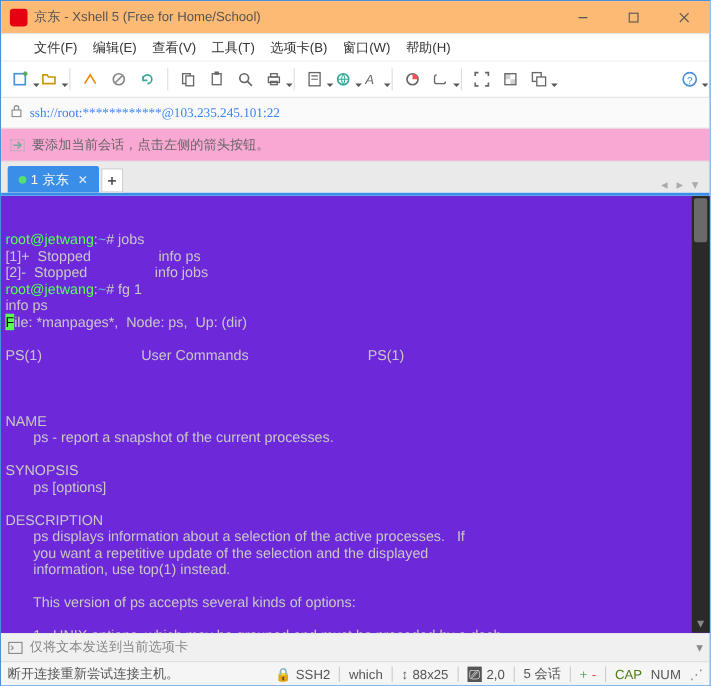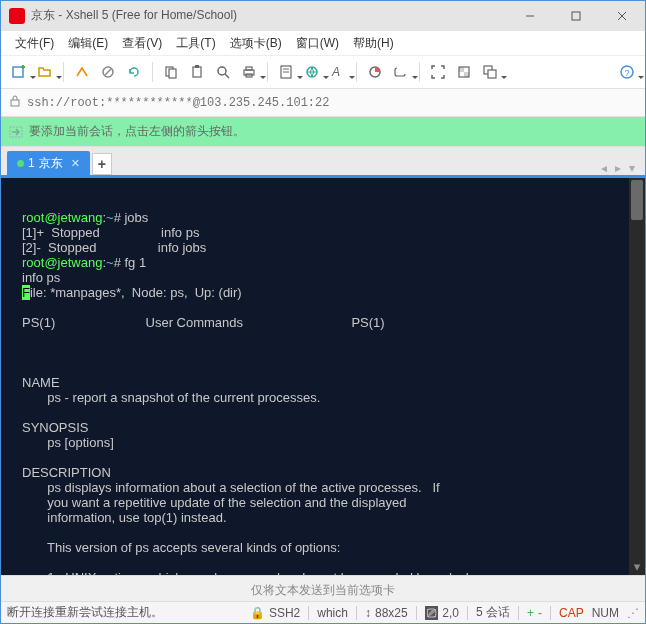--- a/index.html
+++ b/index.html
@@ -1,60 +1,60 @@
 <!DOCTYPE html>
 <html><head>
 <meta charset="utf-8">
 <style>
 * { margin: 0; padding: 0; box-sizing: border-box; font-family: "Microsoft YaHei", "Segoe UI", sans-serif; }
 body { width: 646px; height: 624px; background: #fff; display: flex; flex-direction: column; font-size: 12px; color: #333; overflow: hidden; border: 1px solid #4a90d9; }
 
-.titlebar { height: 30px; background: #e5e5e5; display: flex; align-items: center; padding: 0 0 0 8px; border-bottom: 1px solid #e5e5e5; }
+.titlebar { height: 30px; background: #fdba74; display: flex; align-items: center; padding: 0 0 0 8px; border-bottom: 1px solid #e5e5e5; }
 .titlebar .logo { width: 16px; height: 16px; background: #e60012; border-radius: 3px; margin-right: 6px; }
 .titlebar .title { flex: 1; font-size: 12px; color: #555; }
 .winbtn { width: 46px; height: 30px; display: flex; align-items: center; justify-content: center; color: #555; }
 .winbtn svg { width: 10px; height: 10px; }
 
-.menubar { height: 24px; display: flex; align-items: center; padding: 0 8px; gap: 2px; }
+.menubar { height: 24px; display: flex; align-items: center; padding: 0 24px; gap: 2px; }
 .menuitem { padding: 2px 6px; font-size: 12px; color: #333; }
 
 .toolbar { height: 34px; display: flex; align-items: center; padding: 0 6px; gap: 2px; border-top: 1px solid #eee; border-bottom: 1px solid #e0e0e0; }
 .tbtn { width: 24px; height: 24px; display: flex; align-items: center; justify-content: center; color: #555; position: relative; }
 .tbtn svg { width: 16px; height: 16px; }
 .tbtn .drop { position: absolute; right: -5px; bottom: 2px; border: 3px solid transparent; border-top-color: #555; }
 .tsep { width: 1px; height: 20px; background: #ddd; margin: 0 4px; }
 .spacer { flex: 1; }
 
 .addressbar { height: 28px; display: flex; align-items: center; padding: 0 8px; gap: 6px; border-bottom: 1px solid #e0e0e0; background: #fafafa; }
 .addressbar .lock { color: #888; }
-.addressbar .addr { font-size: 12px; color: #737373; font-family: Liberation Mono, monospace; }
-
-.hintbar { height: 30px; display: flex; align-items: center; padding: 0 8px; gap: 6px; background: #86efac; border-bottom: 1px solid #e0e0e0; color: #666; }
+.addressbar .addr { font-size: 12px; color: #3b82f6; font-family: Liberation Serif, serif; }
+
+.hintbar { height: 30px; display: flex; align-items: center; padding: 0 8px; gap: 6px; background: #f9a8d4; border-bottom: 1px solid #e0e0e0; color: #666; }
 .hintbar svg { color: #7a9; }
 
 .tabstrip { height: 28px; display: flex; align-items: flex-end; background: #eaeaea; padding-left: 6px; position: relative; }
 .tabadd { width: 20px; height: 22px; background: #fff; display: flex; align-items: center; justify-content: center; border: 1px solid #ccc; margin-left: 2px; color: #555; font-size: 14px; font-weight: bold; }
 .tab { height: 24px; padding: 0 10px; display: flex; align-items: center; gap: 4px; background: #3b8ee8; color: #fff; font-size: 12px; border-top-left-radius: 2px; border-top-right-radius: 2px; }
 .tab .dot { width: 7px; height: 7px; border-radius: 50%; background: #54e074; }
 .tab .x { font-size: 11px; opacity: .8; margin-left: 4px; }
 .tabnav { margin-left: auto; display: flex; align-items: center; gap: 0; color: #aaa; padding-right: 6px; }
 .tabnav span { padding: 0 4px; }
 
 .bluebar { height: 3px; background: #3b8ee8; }
 
-.terminal { flex: 1; background: #0f172a; color: #c8c8c8; font-family: Consolas, "Courier New", monospace; font-size: 13px; line-height: 15px; padding: 2px 21px; overflow: auto; white-space: pre; position: relative; }
+.terminal { flex: 1; background: #6d28d9; color: #c8c8c8; font-family: Consolas, "Courier New", monospace; font-size: 13px; line-height: 15px; padding: 2px 4px; overflow: auto; white-space: pre; position: relative; }
 .terminal .p1 { color: #5f5; }
 .terminal .p2 { color: #5bc0de; }
 .terminal .cur { background: #5f5; color: #000; }
 .scrollbar { position: absolute; right: 0; top: 0; width: 16px; height: 100%; background: #2a2a2a; }
 .scrollbar .thumb { position: absolute; right: 2px; top: 2px; width: 12px; height: 40px; background: #6a6a6a; border-radius: 2px; }
 .scrollbar .arrow { position: absolute; right: 2px; width: 12px; height: 14px; display: flex; align-items: center; justify-content: center; color: #888; }
 .scrollbar .arrow.down { bottom: 2px; }
 
-.sendbar { height: 26px; display: flex; align-items: center; padding: 0 6px; gap: 6px; background: #f0f0f0; border-top: 1px solid #ddd; color: #888; flex-direction: column; }
+.sendbar { height: 26px; display: flex; align-items: center; padding: 0 6px; gap: 6px; background: #f0f0f0; border-top: 1px solid #ddd; color: #888; }
 
 .statusbar { height: 22px; display: flex; align-items: center; padding: 0 6px; font-size: 12px; background: #f5f5f5; border-top: 1px solid #ddd; color: #555; gap: 8px; }
 .stseg { display: flex; align-items: center; gap: 4px; }
 .stseg .ico { color: #4a9; }
 .stsep { width: 1px; height: 14px; background: #ccc; }
 </style>
 </head>
 <body>
 
 <div class="titlebar">
@@ -286,16 +286,16 @@
   <div class="stsep"></div>
   <div class="stseg">
       <span>5 会话</span>
     </div>
   <div class="stsep"></div>
   <div class="stseg">
       <span style="color:#5a5">+</span>
       <span style="color:#c55">-</span>
     </div>
   <div class="stsep"></div>
-  <span style="color:#c2410c">CAP</span>
+  <span style="color:#4d7c0f">CAP</span>
   <span>NUM</span>
   <span style="color:#888">⋰</span>
 </div>
 
 </body></html>

